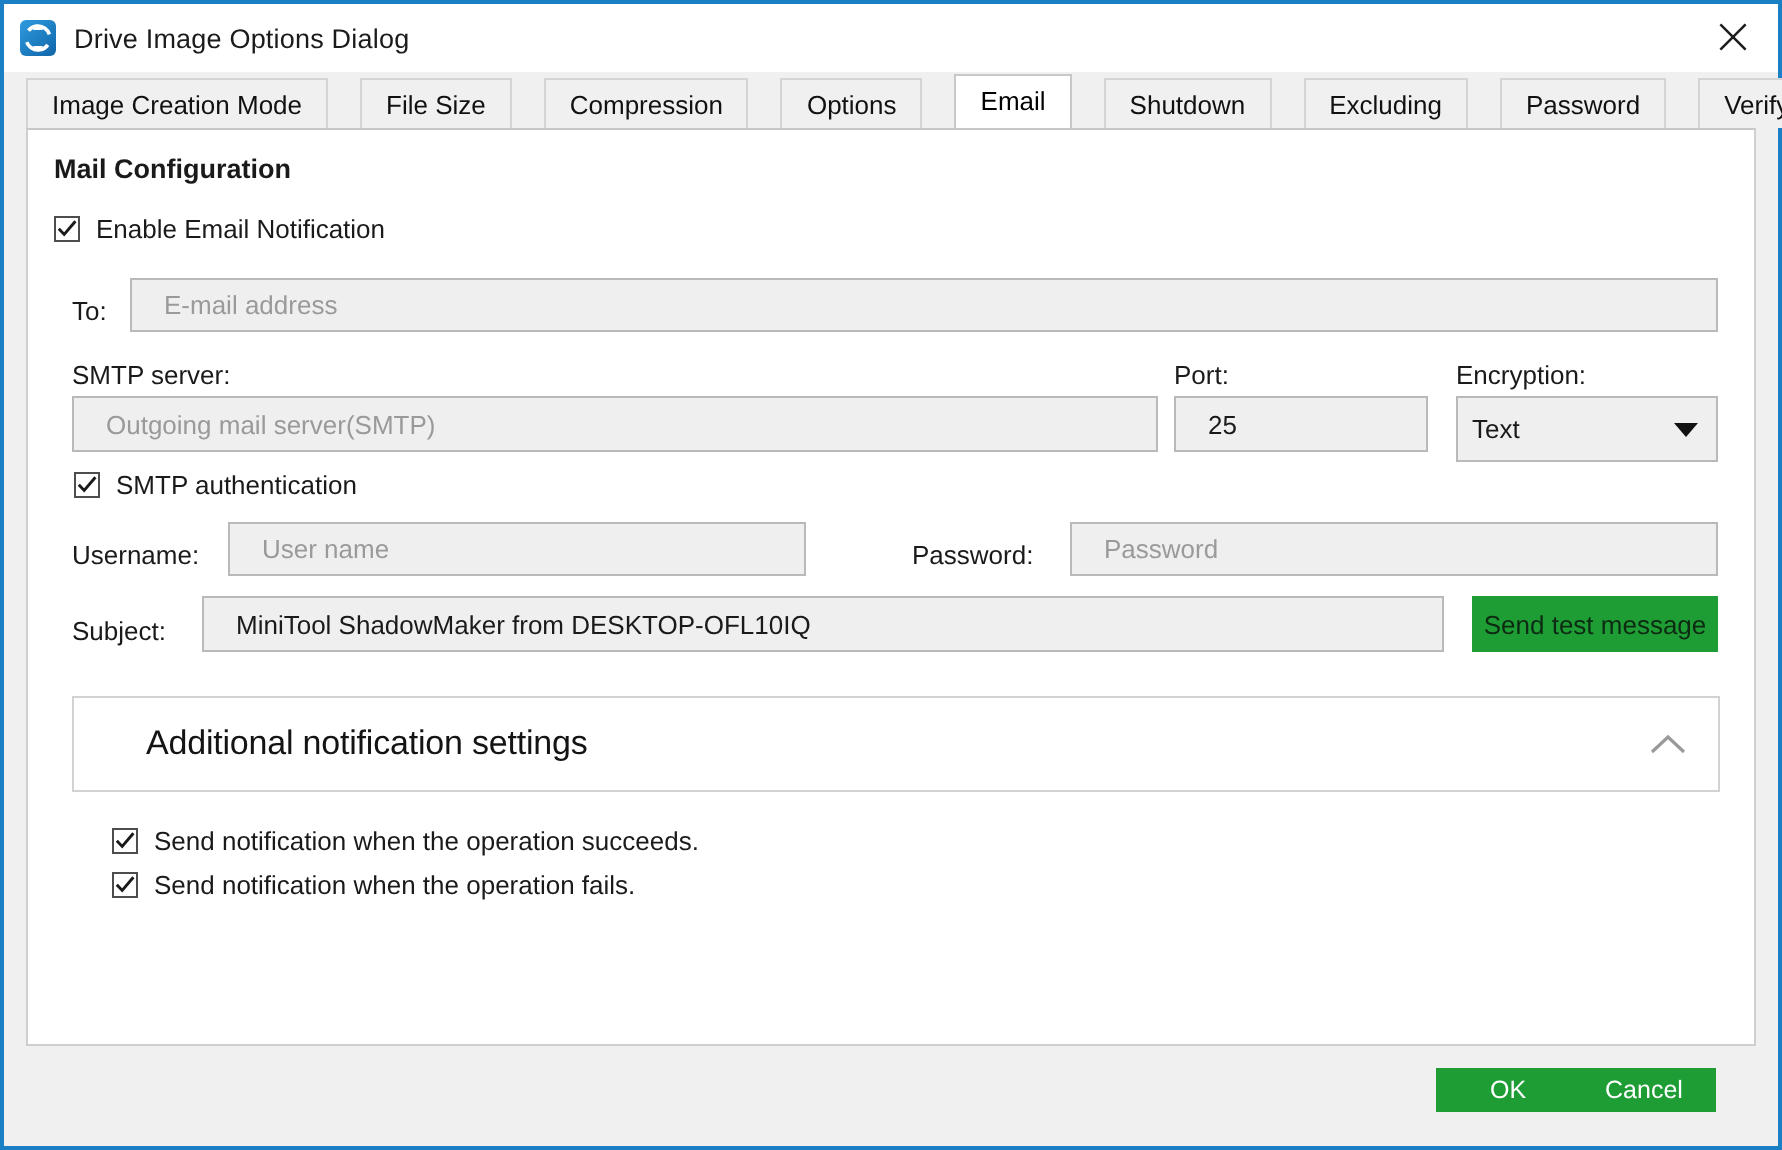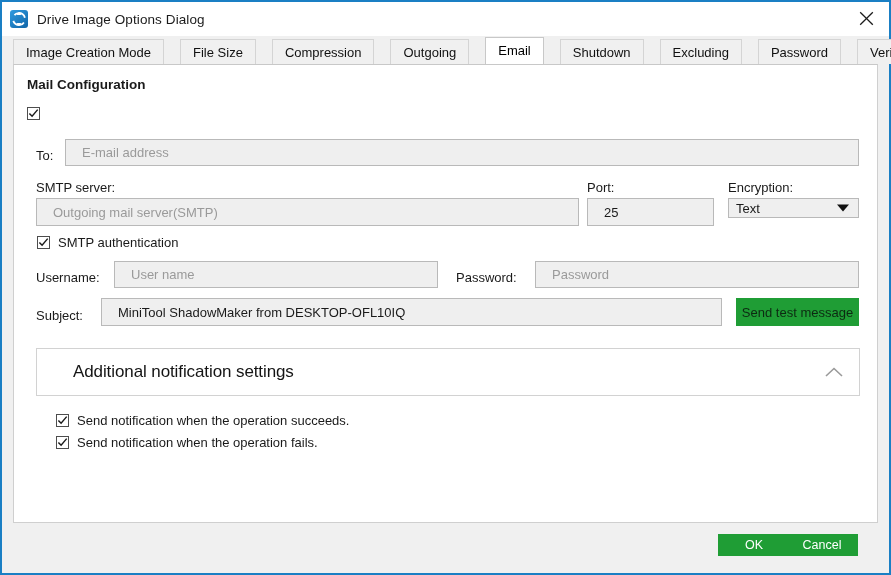--- a/index.html
+++ b/index.html
@@ -269,66 +269,67 @@
         <line x1="1.2" y1="1.2" x2="13.8" y2="13.8" stroke="#1b1b1b" stroke-width="1.25"></line>
         <line x1="13.8" y1="1.2" x2="1.2" y2="13.8" stroke="#1b1b1b" stroke-width="1.25"></line>
       </svg>
     </div>
   </div>
 
   <div class="tabstrip">
     <div class="tab">Image Creation Mode</div>
     <div class="tab">File Size</div>
     <div class="tab">Compression</div>
-    <div class="tab">Outgoing</div>
+    <div class="tab">Options</div>
     <div class="tab active">Email</div>
     <div class="tab">Shutdown</div>
     <div class="tab">Excluding</div>
     <div class="tab">Password</div>
     <div class="tab">Verify</div>
   </div>
 
   <div class="panel">
 
     <div class="section-title">Mail Configuration</div>
 
     <div class="cbrow" style="left:13px; top:42px;">
       <span class="cbox">
         <svg width="11" height="11" viewBox="0 0 11 11">
           <polyline points="1.4,5.4 4.1,8.2 9.7,1.6" fill="none" stroke="#1a1a1a" stroke-width="1.45"></polyline>
         </svg>
       </span>
+      <span class="lbl">Enable Email Notification</span>
     </div>
 
     <div class="flabel" style="left:22px; top:83px;">To:</div>
     <input class="tinput" style="left: 51px; top: 74px; width: 794px; height: 27px;" type="text" placeholder="E-mail address">
 
     <div class="flabel" style="left:22px; top:115px;">SMTP server:</div>
     <input class="tinput" style="left: 22px; top: 133px; width: 543px; height: 28px;" type="text" placeholder="Outgoing mail server(SMTP)">
 
     <div class="flabel" style="left:573px; top:115px;">Port:</div>
     <input class="tinput" style="left: 573px; top: 133px; width: 127px; height: 28px;" type="text" value="25">
 
     <div class="flabel" style="left:714px; top:115px;">Encryption:</div>
-    <div class="combo" style="left:714px; top:133px; width:131px; height:20px;">
+    <div class="combo" style="left:714px; top:133px; width:131px; height:33px;">
       <span>Text</span>
       <span class="arrow"></span>
     </div>
 
     <div class="cbrow" style="left:23px; top:170px;">
       <span class="cbox">
         <svg width="11" height="11" viewBox="0 0 11 11">
           <polyline points="1.4,5.4 4.1,8.2 9.7,1.6" fill="none" stroke="#1a1a1a" stroke-width="1.45"></polyline>
         </svg>
       </span>
       <span class="lbl">SMTP authentication</span>
     </div>
 
     <div class="flabel" style="left:22px; top:205px;">Username:</div>
-    <input class="tinput" style="left: 100px; top: 196px; width: 324px; height: 27px;" type="text" placeholder="User name">
+    <input class="tinput" style="left: 100px; top: 196px; width: 289px; height: 27px;" type="text" placeholder="User name">
 
     <div class="flabel" style="left:442px; top:205px;">Password:</div>
     <input class="tinput" style="left: 521px; top: 196px; width: 324px; height: 27px;" type="text" placeholder="Password">
 
     <div class="flabel" style="left:22px; top:243px;">Subject:</div>
     <input class="tinput" style="left: 87px; top: 233px; width: 621px; height: 28px;" type="text" value="MiniTool ShadowMaker from DESKTOP-OFL10IQ">
 
     <button class="greenbtn" style="left:722px; top:233px; width:123px; height:28px;">Send test message</button>
 
     <div class="accordion" style="left:22px; top:283px; width:824px; height:48px;padding-left:36px;">

